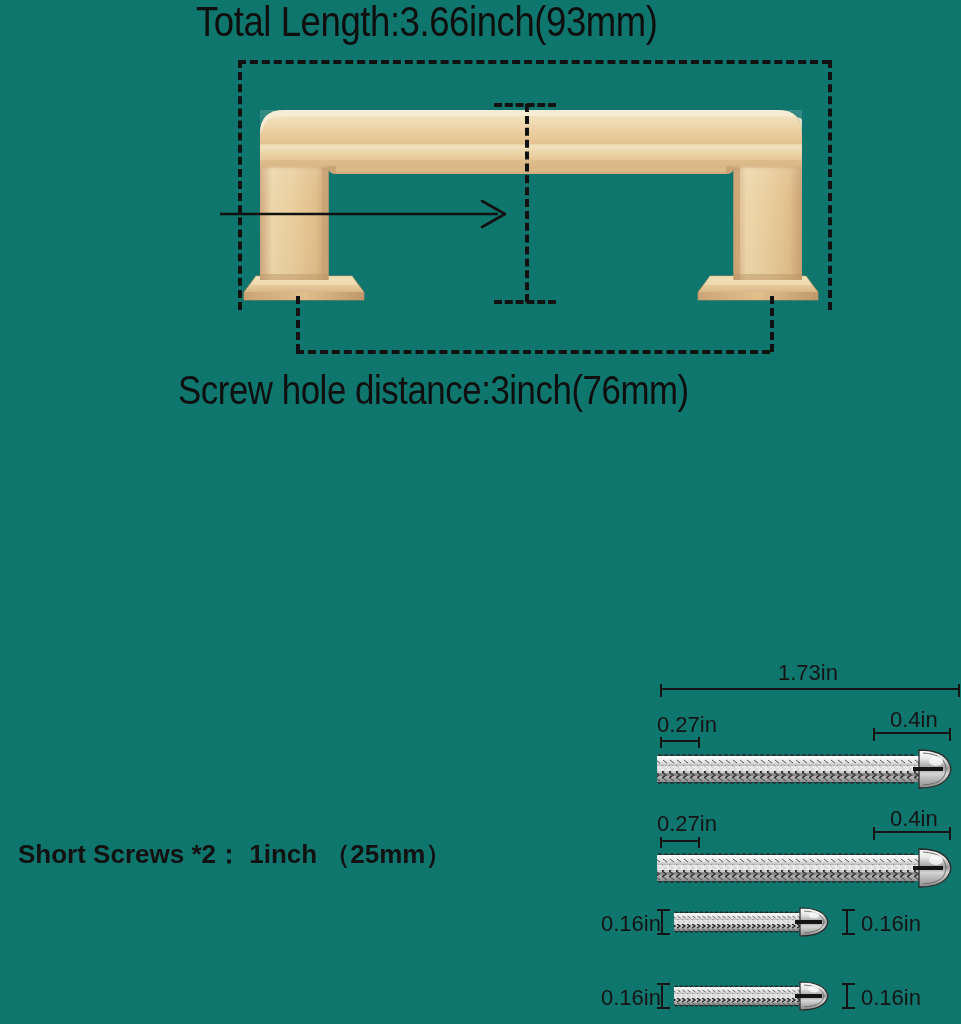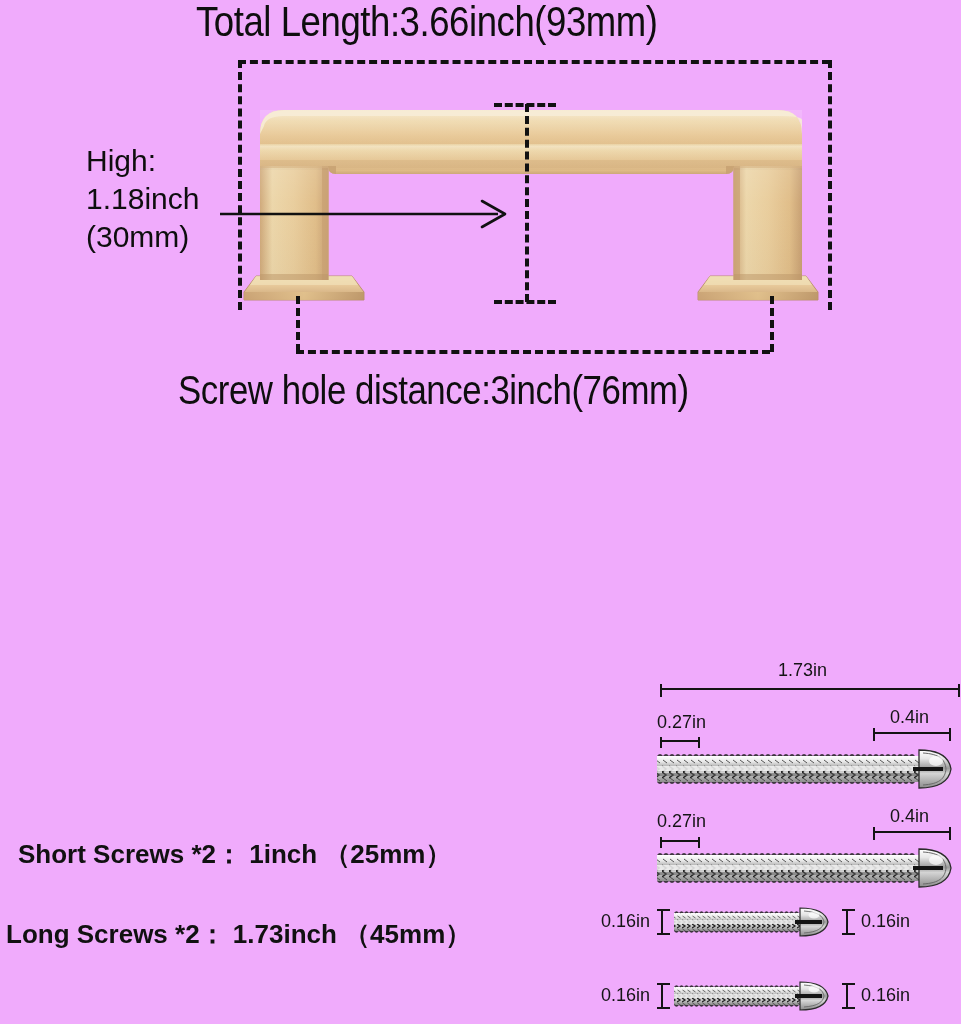--- a/index.html
+++ b/index.html
@@ -9,21 +9,21 @@
     background: #ffffff;
   }
   body {
     font-family: "Liberation Sans", sans-serif;
     -webkit-font-smoothing: antialiased;
   }
   #sheet {
     position: relative;
     width: 961px;
     height: 1024px;
-    background: #f0abfc;
+    background: #0f766e;
     overflow: hidden;
   }
 
   
   .abs { position: absolute; }
   .txt { color: #0d0d0d; white-space: nowrap; }
 
   
   .headline {
     font-family: "Liberation Sans Narrow", "Liberation Sans", sans-serif;
@@ -122,21 +122,21 @@
     color: #111;
     white-space: nowrap;
     text-align: right;
   }
   #spec-short { left: 18px; top: 838px; }
   #spec-long  { left: 6px;  top: 918px; }
 
   
   .dim-label {
     font-family: "Liberation Sans Narrow", "Liberation Sans", sans-serif;
-    font-size: 18px;
+    font-size: 22px;
     color: #141414;
     white-space: nowrap;
   }
   .dim-line {
     height: 0;
     border-top: 2.5px solid #141414;
   }
   .dim-line::before,
   .dim-line::after {
     content: "";
@@ -289,35 +289,29 @@
   <div class="abs dash-v" id="ht-center"></div>
   <div class="abs tick-h" id="ht-tick-bottom"></div>
 
   <div class="abs" id="height-arrow">
     <svg width="290" height="32" viewBox="0 0 290 32" xmlns="http://www.w3.org/2000/svg">
       <line x1="0" y1="16" x2="278" y2="16" stroke="#111" stroke-width="2.6"></line>
       <polyline points="262,3 285,16 262,29" fill="none" stroke="#111" stroke-width="2.6" stroke-linecap="round" stroke-linejoin="round"></polyline>
     </svg>
   </div>
 
-  <div class="abs" id="high-label">
-    <div>High:</div>
-    <div>1.18inch</div>
-    <div>(30mm)</div>
-  </div>
 
   <div class="abs dash-v" id="sh-left"></div>
   <div class="abs dash-v" id="sh-right"></div>
   <div class="abs dash-h" id="sh-bottom"></div>
 
   <div class="abs txt headline" id="title-screw-hole">Screw hole distance:3inch(76mm)</div>
 
 
   <div class="abs screw-spec" id="spec-short">Short Screws *2：  1inch （25mm）</div>
-  <div class="abs screw-spec" id="spec-long">Long Screws *2：  1.73inch （45mm）</div>
 
   <div class="abs dim-label" style="left:778px; top:660px;">1.73in</div>
   <div class="abs dim-line" style="left:660px; top:688px; width:300px;"></div>
 
   <div class="abs dim-label" style="left:657px; top:712px;">0.27in</div>
   <div class="abs dim-line-thin" style="left:660px; top:740px; width:40px;"></div>
 
   <div class="abs dim-label" style="left:890px; top:707px;">0.4in</div>
   <div class="abs dim-line" style="left:873px; top:732px; width:78px;"></div>
 

